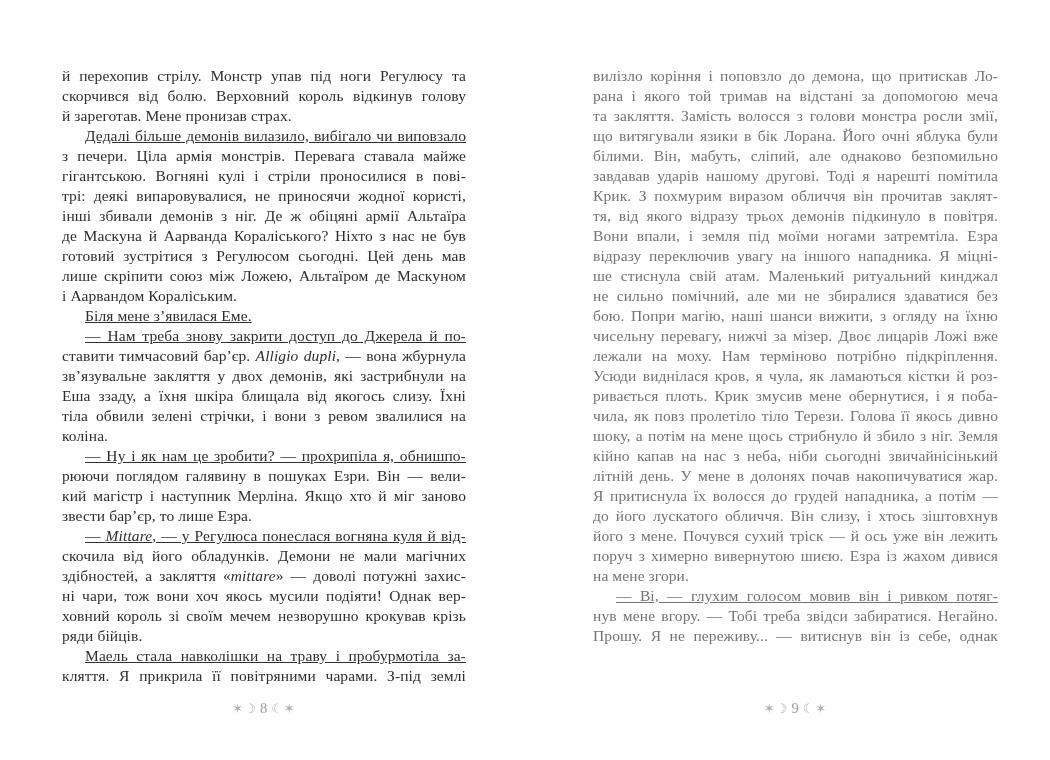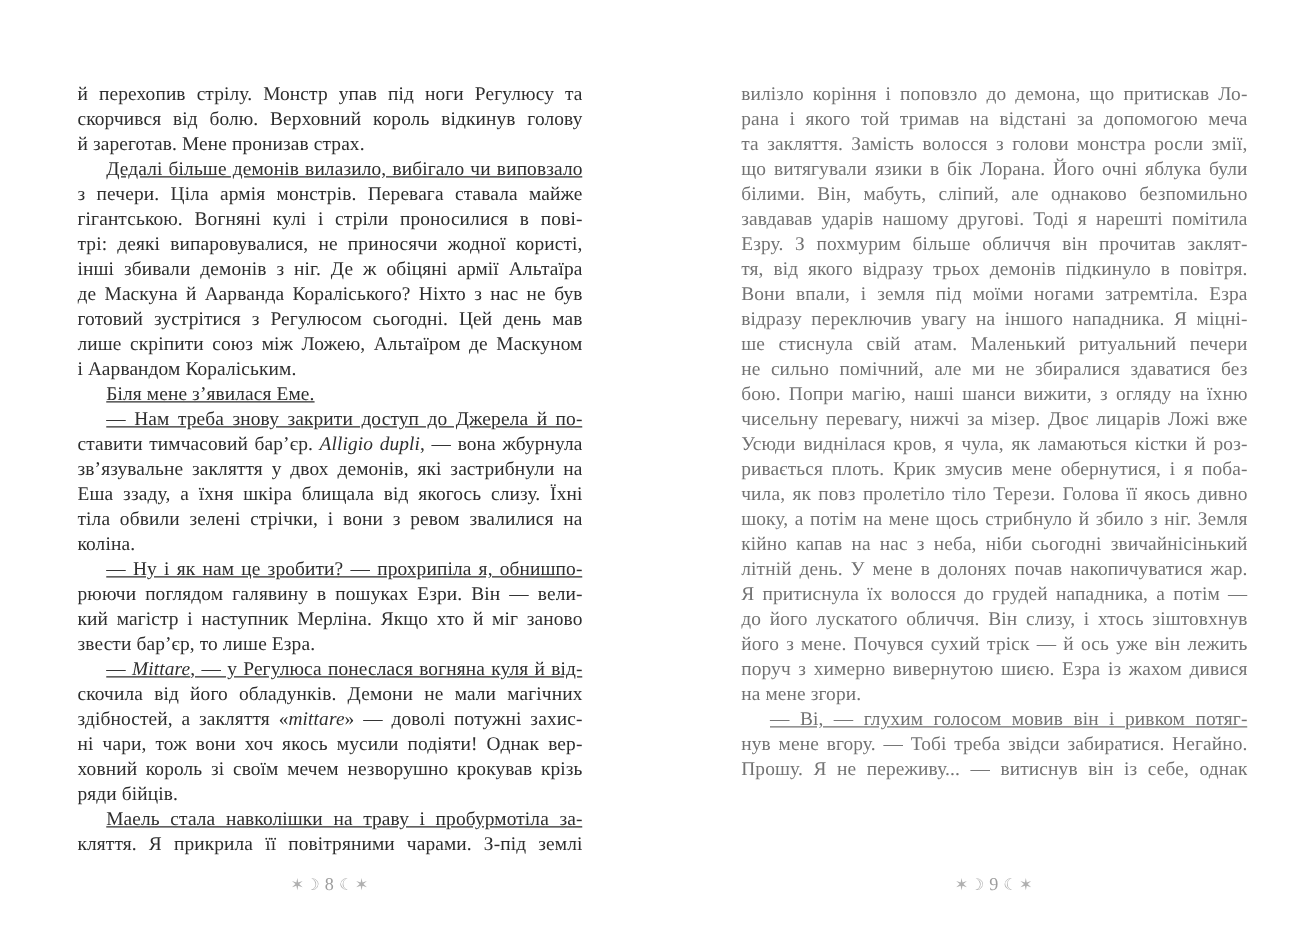--- a/index.html
+++ b/index.html
@@ -106,28 +106,29 @@
   </section>
 
   <section class="page page-right">
     <div class="page-text" style="color: #737373;">
         <div class="line">вилізло коріння і поповзло до демона, що притискав Ло-</div>
         <div class="line">рана і якого той тримав на відстані за допомогою меча</div>
         <div class="line">та закляття. Замість волосся з голови монстра росли змії,</div>
         <div class="line">що витягували язики в бік Лорана. Його очні яблука були</div>
         <div class="line">білими. Він, мабуть, сліпий, але однаково безпомильно</div>
         <div class="line">завдавав ударів нашому другові. Тоді я нарешті помітила</div>
-        <div class="line">Езру. З похмурим більше обличчя він прочитав заклят-</div>
+        <div class="line">Крик. З похмурим виразом обличчя він прочитав заклят-</div>
         <div class="line">тя, від якого відразу трьох демонів підкинуло в повітря.</div>
         <div class="line">Вони впали, і земля під моїми ногами затремтіла. Езра</div>
         <div class="line">відразу переключив увагу на іншого нападника. Я міцні-</div>
-        <div class="line">ше стиснула свій атам. Маленький ритуальний печери</div>
+        <div class="line">ше стиснула свій атам. Маленький ритуальний кинджал</div>
         <div class="line">не сильно помічний, але ми не збиралися здаватися без</div>
         <div class="line">бою. Попри магію, наші шанси вижити, з огляду на їхню</div>
         <div class="line">чисельну перевагу, нижчі за мізер. Двоє лицарів Ложі вже</div>
+        <div class="line">лежали на моху. Нам терміново потрібно підкріплення.</div>
         <div class="line">Усюди виднілася кров, я чула, як ламаються кістки й роз-</div>
         <div class="line">ривається плоть. Крик змусив мене обернутися, і я поба-</div>
         <div class="line">чила, як повз пролетіло тіло Терези. Голова її якось дивно</div>
         <div class="line">шоку, а потім на мене щось стрибнуло й збило з ніг. Земля</div>
         <div class="line">кійно капав на нас з неба, ніби сьогодні звичайнісінький</div>
         <div class="line">літній день. У мене в долонях почав накопичуватися жар.</div>
         <div class="line">Я притиснула їх волосся до грудей нападника, а потім —</div>
         <div class="line">до його лускатого обличчя. Він слизу, і хтось зіштовхнув</div>
         <div class="line">його з мене. Почувся сухий тріск — й ось уже він лежить</div>
         <div class="line">поруч з химерно вивернутою шиєю. Езра із жахом дивися</div>

